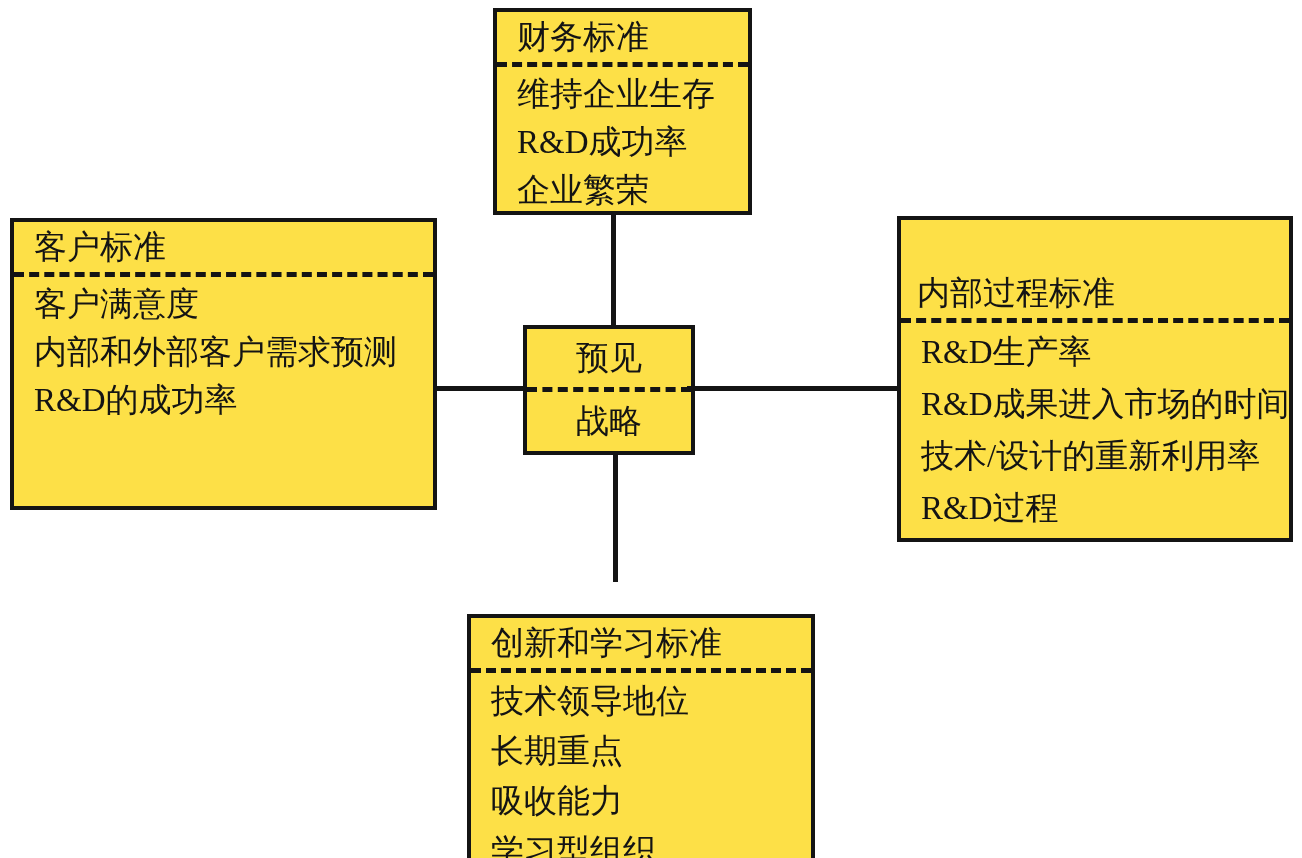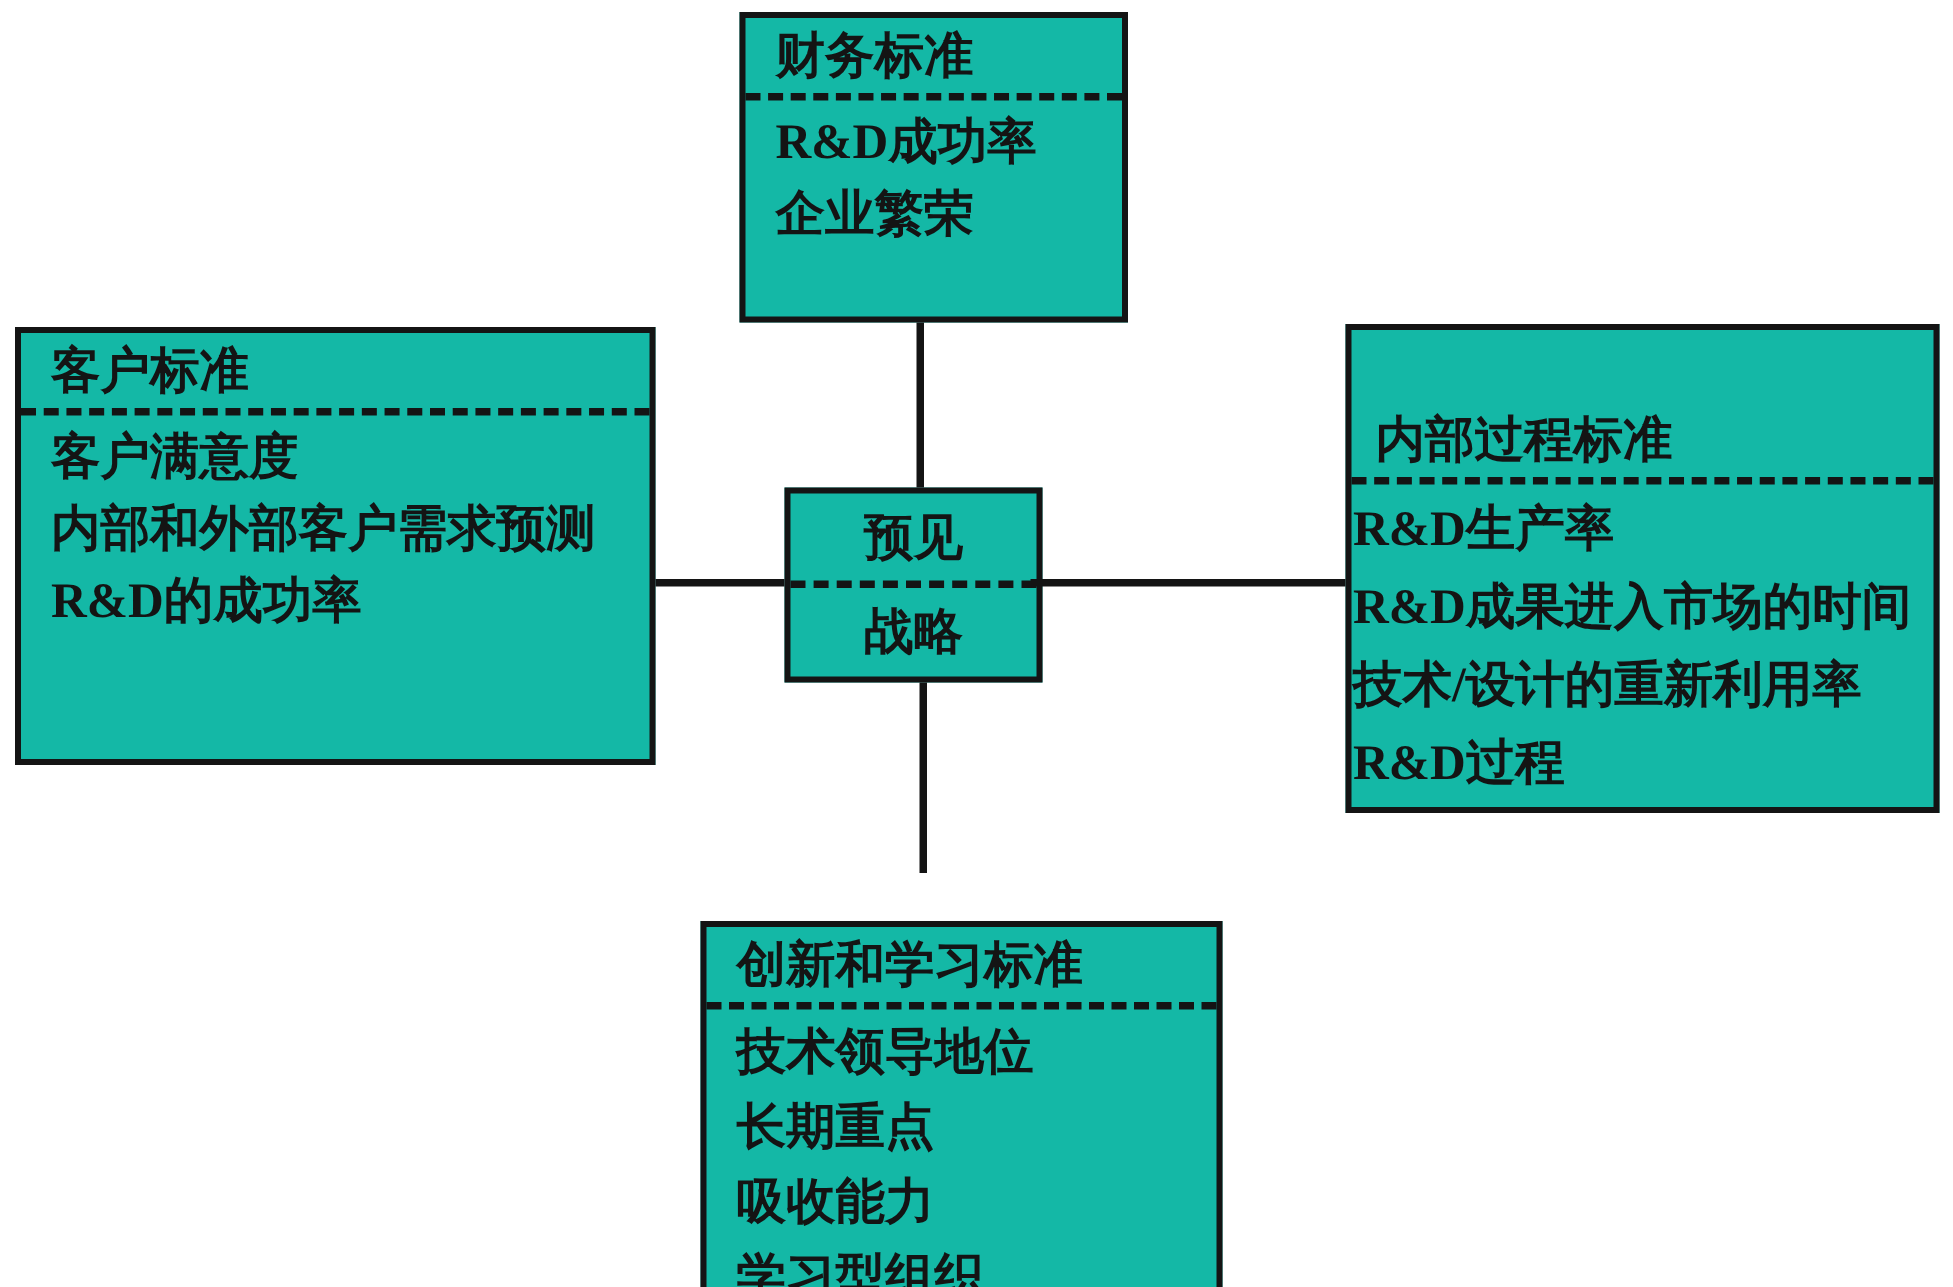--- a/index.html
+++ b/index.html
@@ -12,23 +12,23 @@
     width: 1302px;
     height: 858px;
     background: #ffffff;
     font-family: "Liberation Serif", "DejaVu Serif", serif;
     color: #141414;
     overflow: hidden;
   }
   .box {
     position: absolute;
     border: 4px solid #141414;
-    background: #14b8a6;
+    background: #fde047;
     box-sizing: border-box;
-    font-weight: bold;
+    font-weight: normal;
     font-size: 33px;
     white-space: nowrap;
     text-align: center;
   }
   .hdr {
     height: 50px;
     display: flex;
     align-items: center;
     padding-left: 20px;
   }
@@ -42,21 +42,21 @@
   .item {
     height: 48px;
     display: flex;
     align-items: center;
     padding-left: 20px;
   }
   
   #box-finance    { left: 493px; top: 8px;   width: 259px; height: 207px; }
   #box-customer   { left: 10px;  top: 218px; width: 427px; height: 292px; }
   #box-process    { left: 897px; top: 216px; width: 396px; height: 326px; }
-  #box-process .item { height: 52px; padding-left: 1px; }
+  #box-process .item { height: 52px; padding-left: 20px; }
   #box-process .hdr  { padding-left: 16px; margin-top: 48px; }
   #box-innovation { left: 467px; top: 614px; width: 348px; height: 265px; }
   #box-innovation .item { height: 50px; }
   
   #box-center { left: 523px; top: 325px; width: 172px; height: 130px; }
   .center-cell {
     height: 58px;
     display: flex;
     align-items: center;
     justify-content: center;
@@ -73,20 +73,21 @@
 </style>
 </head>
 <body>
 
 <div class="canvas">
 
   <div class="box" id="box-finance">
     <div class="hdr">财务标准</div>
     <div class="divider"></div>
     <div class="items">
+      <div class="item">维持企业生存</div>
       <div class="item">R&amp;D成功率</div>
       <div class="item">企业繁荣</div>
     </div>
   </div>
 
   <div class="box" id="box-customer">
     <div class="hdr">客户标准</div>
     <div class="divider"></div>
     <div class="items">
       <div class="item">客户满意度</div>

